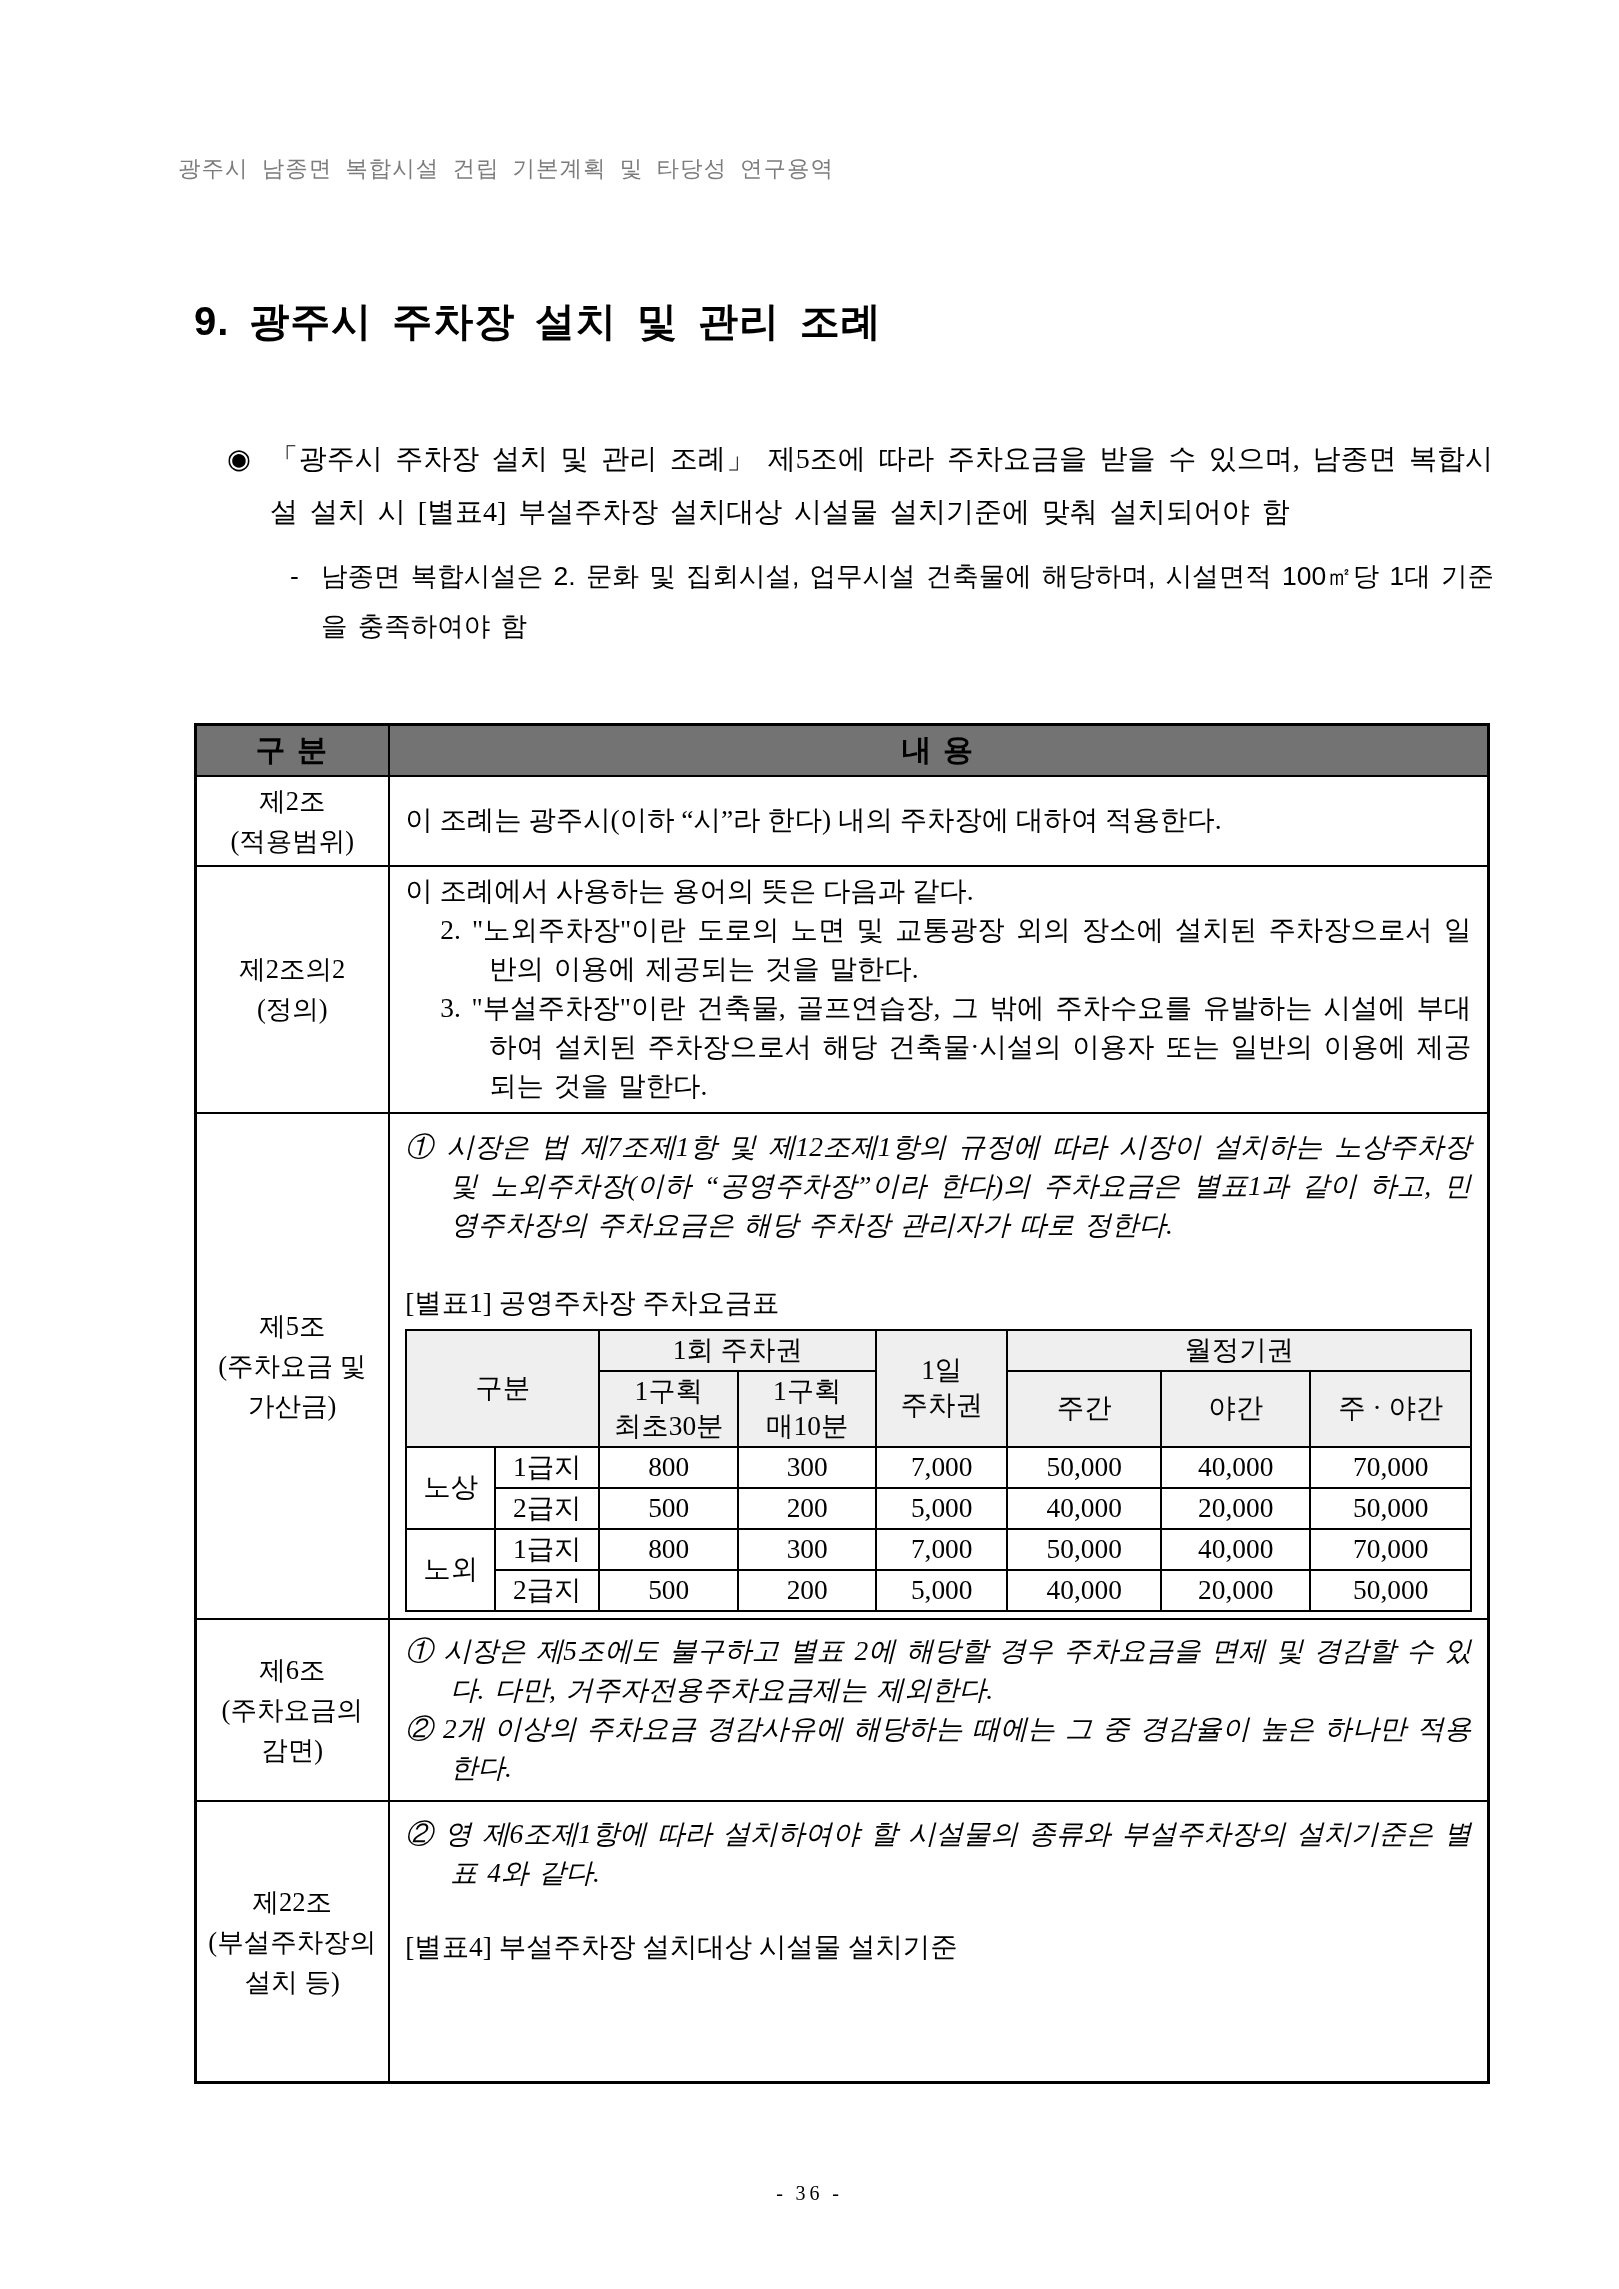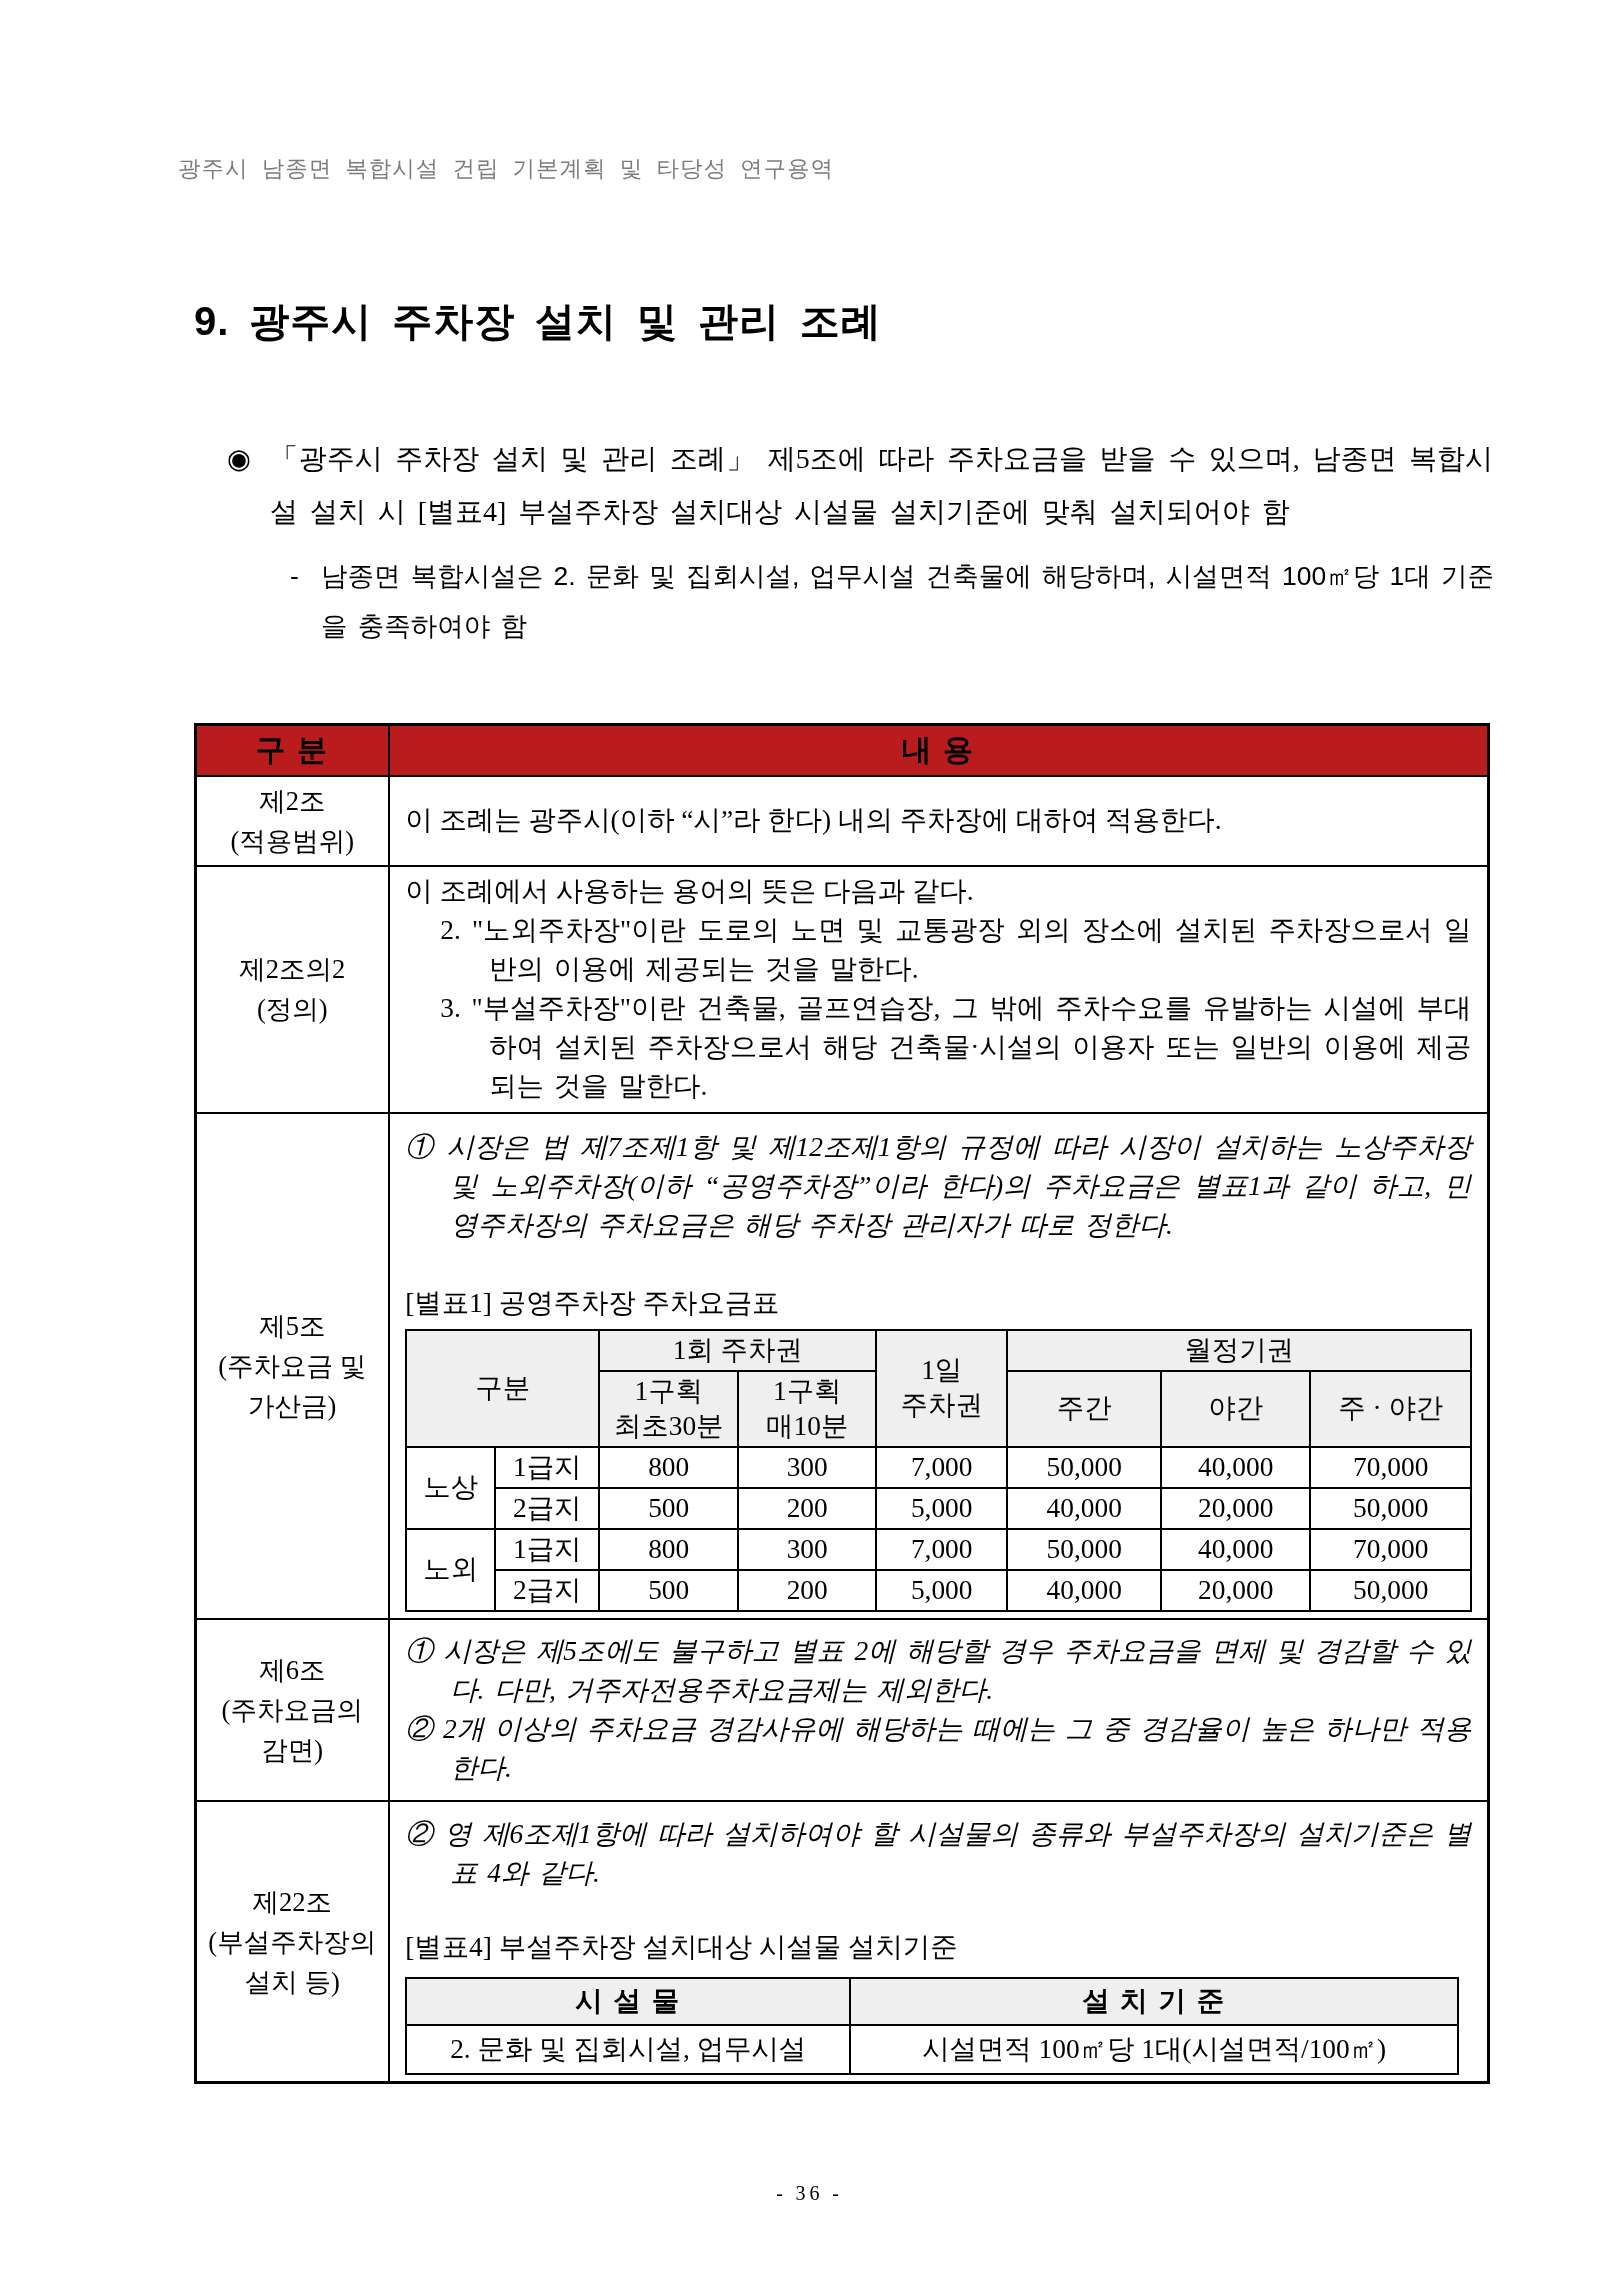--- a/index.html
+++ b/index.html
@@ -41,21 +41,21 @@
 
   table.main {
     position:absolute; left:194px; top:723px;
     width:1296px; border-collapse:collapse; table-layout:fixed;
     border:3.9px solid #000;
   }
   table.main > tbody > tr > th,
   table.main > tbody > tr > td { border:2px solid #000; }
   table.main .hrow { height:51px; }
   table.main .hrow th {
-    background:#b91c1c; font-size:30px; font-weight:bold;
+    background:#737373; font-size:30px; font-weight:bold;
     text-align:center; vertical-align:middle; letter-spacing:2px;
   }
   td.lbl {
     text-align:center; vertical-align:middle;
     font-size:26.5px; line-height:40px; white-space:pre-line;
   }
   td.cnt {
     vertical-align:middle; padding:5.9px 15.7px;
     font-size:27.4px; line-height:39px;
   }
@@ -235,36 +235,20 @@
       </tr>
 
       <tr style="height:282px">
         <td class="lbl">제22조
 (부설주차장의
 설치 등)</td>
         <td class="cnt top">
           <div class="hang">② 영 제6조제1항에 따라 설치하여야 할 시설물의 종류와 부설주차장의 설치기준은 별표 4와 같다.</div>
           <div class="caption r5cap">[별표4] 부설주차장 설치대상 시설물 설치기준</div>
 
-          <table class="fac">
-            <colgroup>
-                <col style="width:444px">
-                <col style="width:608px">
-              </colgroup>
-            <tbody>
-              <tr>
-                <th>시 설 물</th>
-                <th>설 치 기 준</th>
-              </tr>
-              <tr>
-                <td>2. 문화 및 집회시설, 업무시설</td>
-                <td>시설면적 100㎡당 1대(시설면적/100㎡)</td>
-              </tr>
-            </tbody>
-          </table>
         </td>
       </tr>
     </tbody>
   </table>
 
   <div class="page-number">- 36 -</div>
 
 </div>
 
 

